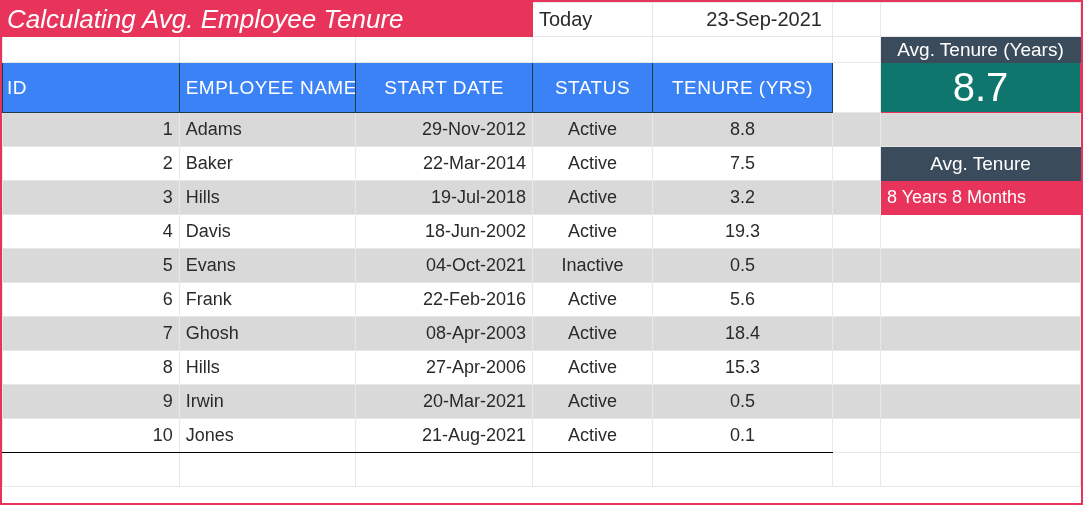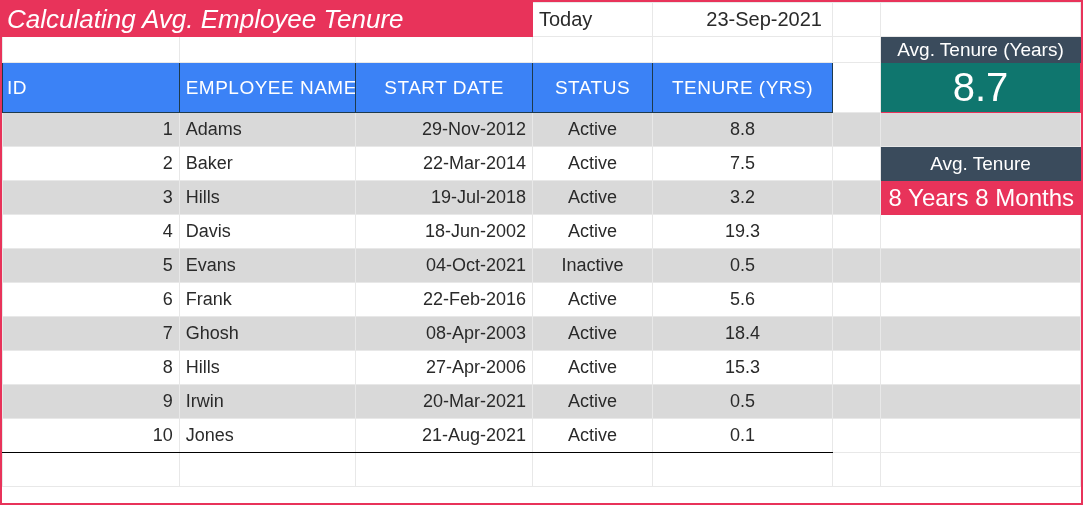--- a/index.html
+++ b/index.html
@@ -86,22 +86,22 @@
     color: #fff;
     text-align: center;
     font-size: 40px;
     border: 1px solid #e8335a;
     height: 50px;
     font-weight: 300;
   }
   .side-pink-small {
     background: #e8335a;
     color: #fff;
-    text-align: right;
-    font-size: 24px;
+    text-align: left;
+    font-size: 18px;
     border: 1px solid #e8335a;
   }
   .bottom-line td { border-bottom: 1.5px solid #000; margin-top: 12px; }
   .spacer-row td { height: 26px; }
 </style>
 </head>
 <body>
 
 <div class="sheet">
 <table>

